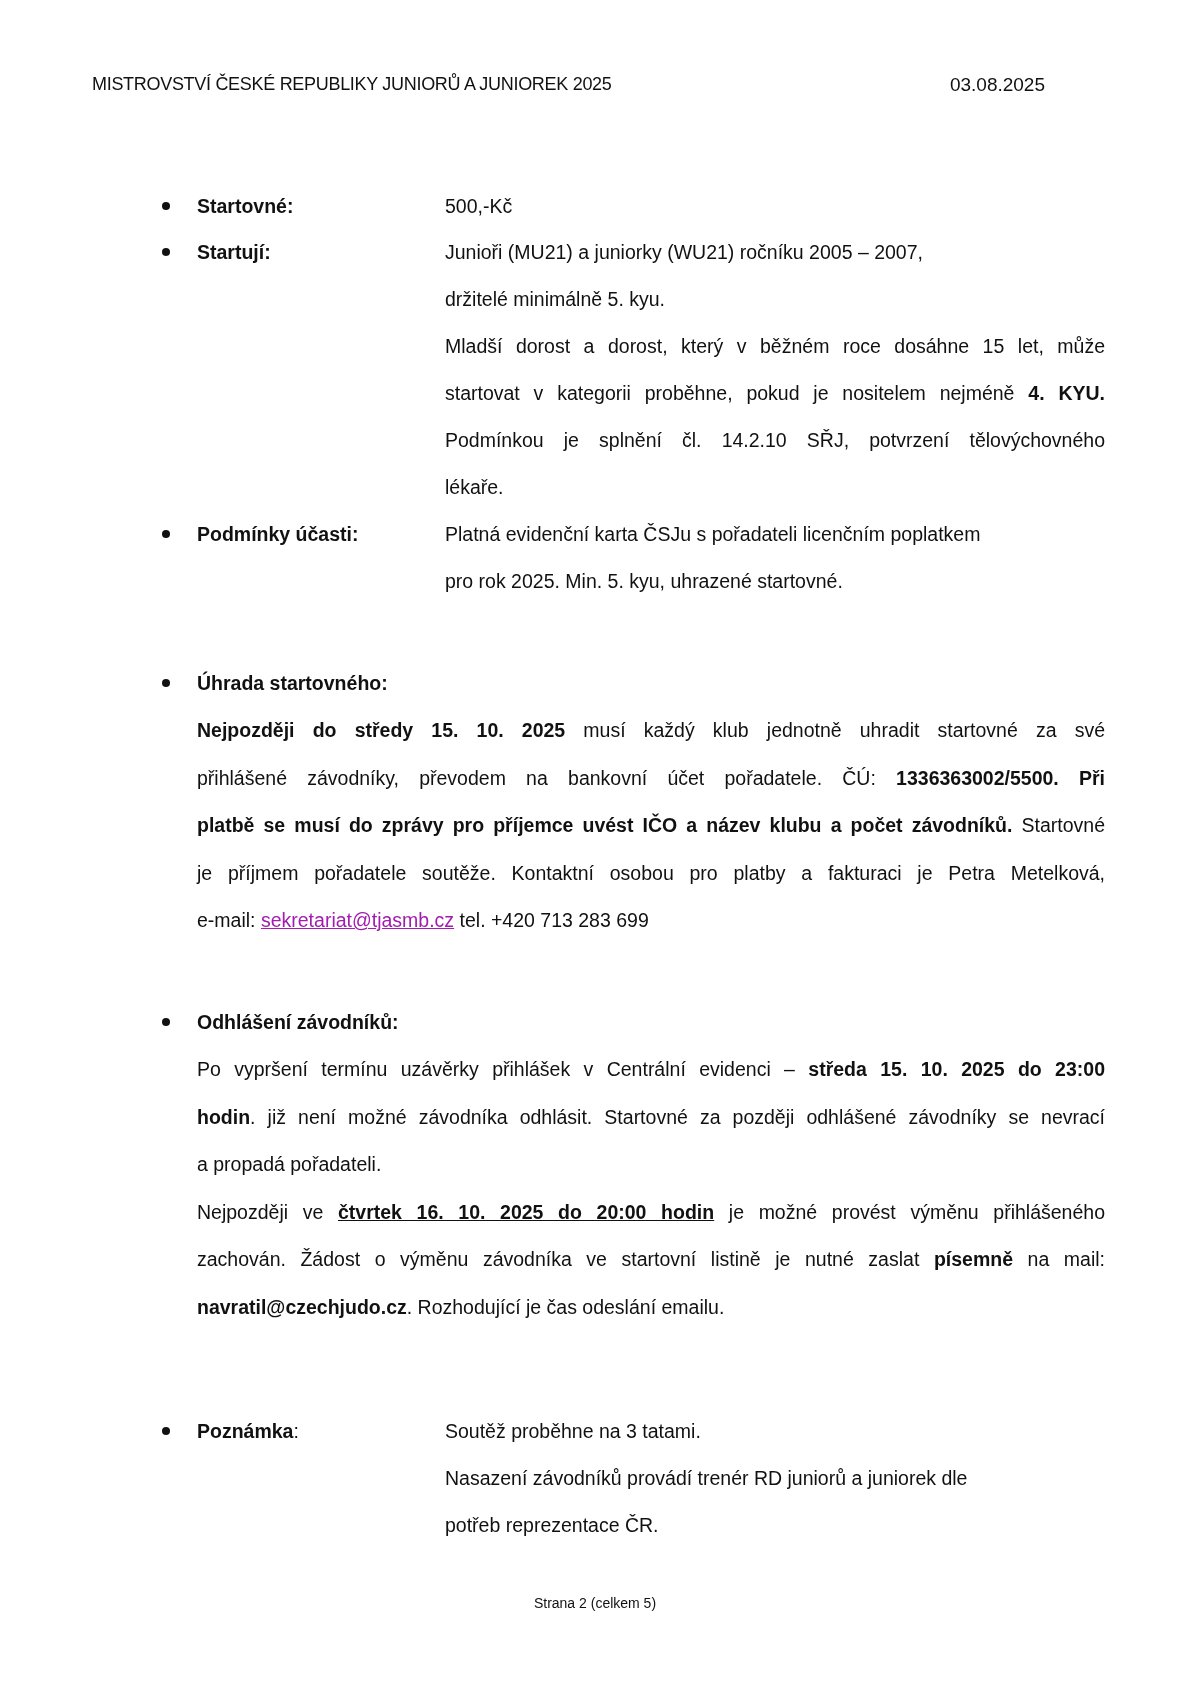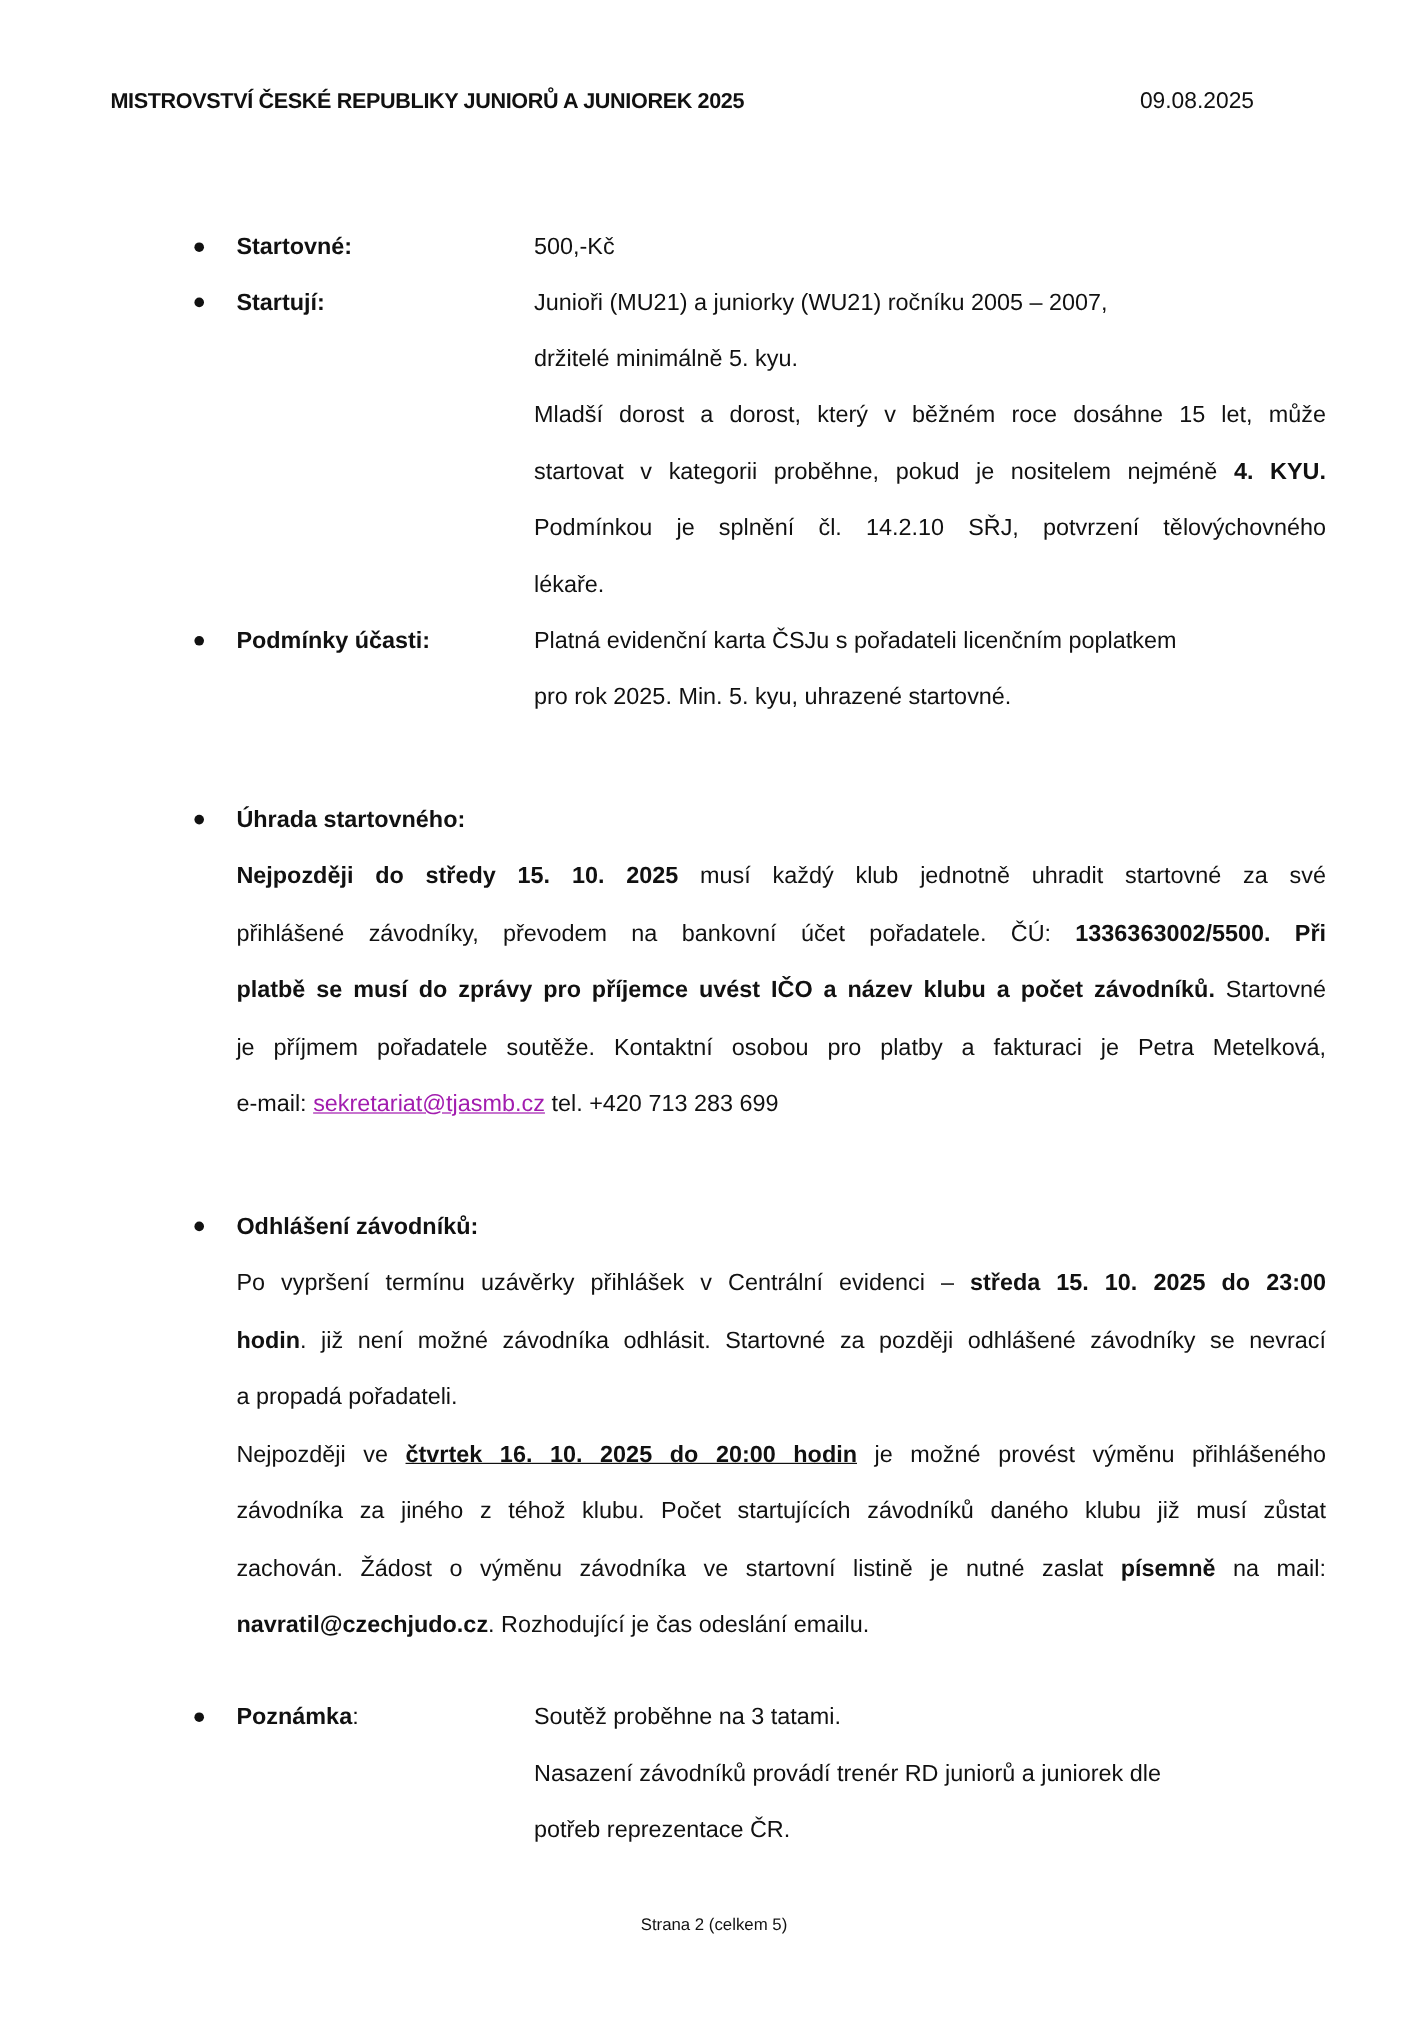--- a/index.html
+++ b/index.html
@@ -3,21 +3,21 @@
   <meta charset="utf-8">
   <style>
     html, body { margin: 0; padding: 0; background: #ffffff; }
     body {
       width: 1190px; height: 1683px; position: relative; overflow: hidden;
       font-family: "Liberation Sans", sans-serif; color: #111;
     }
     .page { position: absolute; left: 0; top: 0; width: 1190px; height: 1683px; background: #fff; }
     .hdr-title {
       position: absolute; left: 92px; top: 74px;
-      font-family: "Liberation Sans", sans-serif; font-weight: bold; font-size: 18px;
+      font-family: "Liberation Sans", sans-serif; font-weight: normal; font-size: 18px;
       letter-spacing: -0.3px;
     }
     .hdr-date {
       position: absolute; right: 145px; top: 74px;
       font-family: "Liberation Sans", sans-serif; font-size: 19px;
     }
     .txt { font-family: "Liberation Sans", sans-serif; font-size: 19.5px; line-height: 47.5px; }
     .bullet {
       position: absolute; left: 162px; width: 8px; height: 8px; border-radius: 50%; background: #111;
     }
@@ -33,21 +33,21 @@
       position: absolute; left: 0; width: 1190px; top: 1595px; text-align: center;
       font-family: "Liberation Sans", sans-serif; font-size: 14px;
     }
   </style>
 </head>
 <body>
 
 <div class="page">
 
   <div class="hdr-title">MISTROVSTVÍ ČESKÉ REPUBLIKY JUNIORŮ A JUNIOREK 2025</div>
-  <div class="hdr-date">09.08.2025</div>
+  <div class="hdr-date">03.08.2025</div>
 
   <div>
     <span class="bullet" style="top:202px"></span>
     <div class="txt label" style="top:183px">Startovné:</div>
     <div class="txt val" style="top:183px">500,-Kč</div>
   </div>
 
   <div>
     <span class="bullet" style="top:248px"></span>
     <div class="txt label" style="top:229px">Startují:</div>
@@ -79,21 +79,20 @@
   </div>
 
   <div>
     <span class="bullet" style="top:1018px"></span>
     <div class="txt label" style="top:999px">Odhlášení závodníků:</div>
     <div class="txt block" style="top:1046px">
       <span class="line"><span>Po vypršení termínu uzávěrky přihlášek v Centrální evidenci – </span><b>středa 15. 10. 2025 do 23:00</b></span>
       <span class="line"><b>hodin</b><span>. již není možné závodníka odhlásit. Startovné za později odhlášené závodníky se nevrací</span></span>
       <span class="line last">a propadá pořadateli.</span>
       <span class="line"><span>Nejpozději ve </span><b class="uline">čtvrtek 16. 10. 2025 do 20:00 hodin</b><span> je možné provést výměnu přihlášeného</span></span>
-      <span class="line">závodníka za jiného z téhož klubu. Počet startujících závodníků daného klubu již musí zůstat</span>
       <span class="line"><span>zachován. Žádost o výměnu závodníka ve startovní listině je nutné zaslat </span><b>písemně</b><span> na mail:</span></span>
       <span class="line last"><b>navratil@czechjudo.cz</b><span>. Rozhodující je čas odeslání emailu.</span></span>
     </div>
   </div>
 
   <div>
     <span class="bullet" style="top:1427px"></span>
     <div class="txt label" style="top:1408px"><span>Poznámka</span><span style="font-weight:normal">:</span></div>
     <div class="txt val" style="top:1408px">Soutěž proběhne na 3 tatami.</div>
     <div class="txt val" style="top:1455px">Nasazení závodníků provádí trenér RD juniorů a juniorek dle</div>

